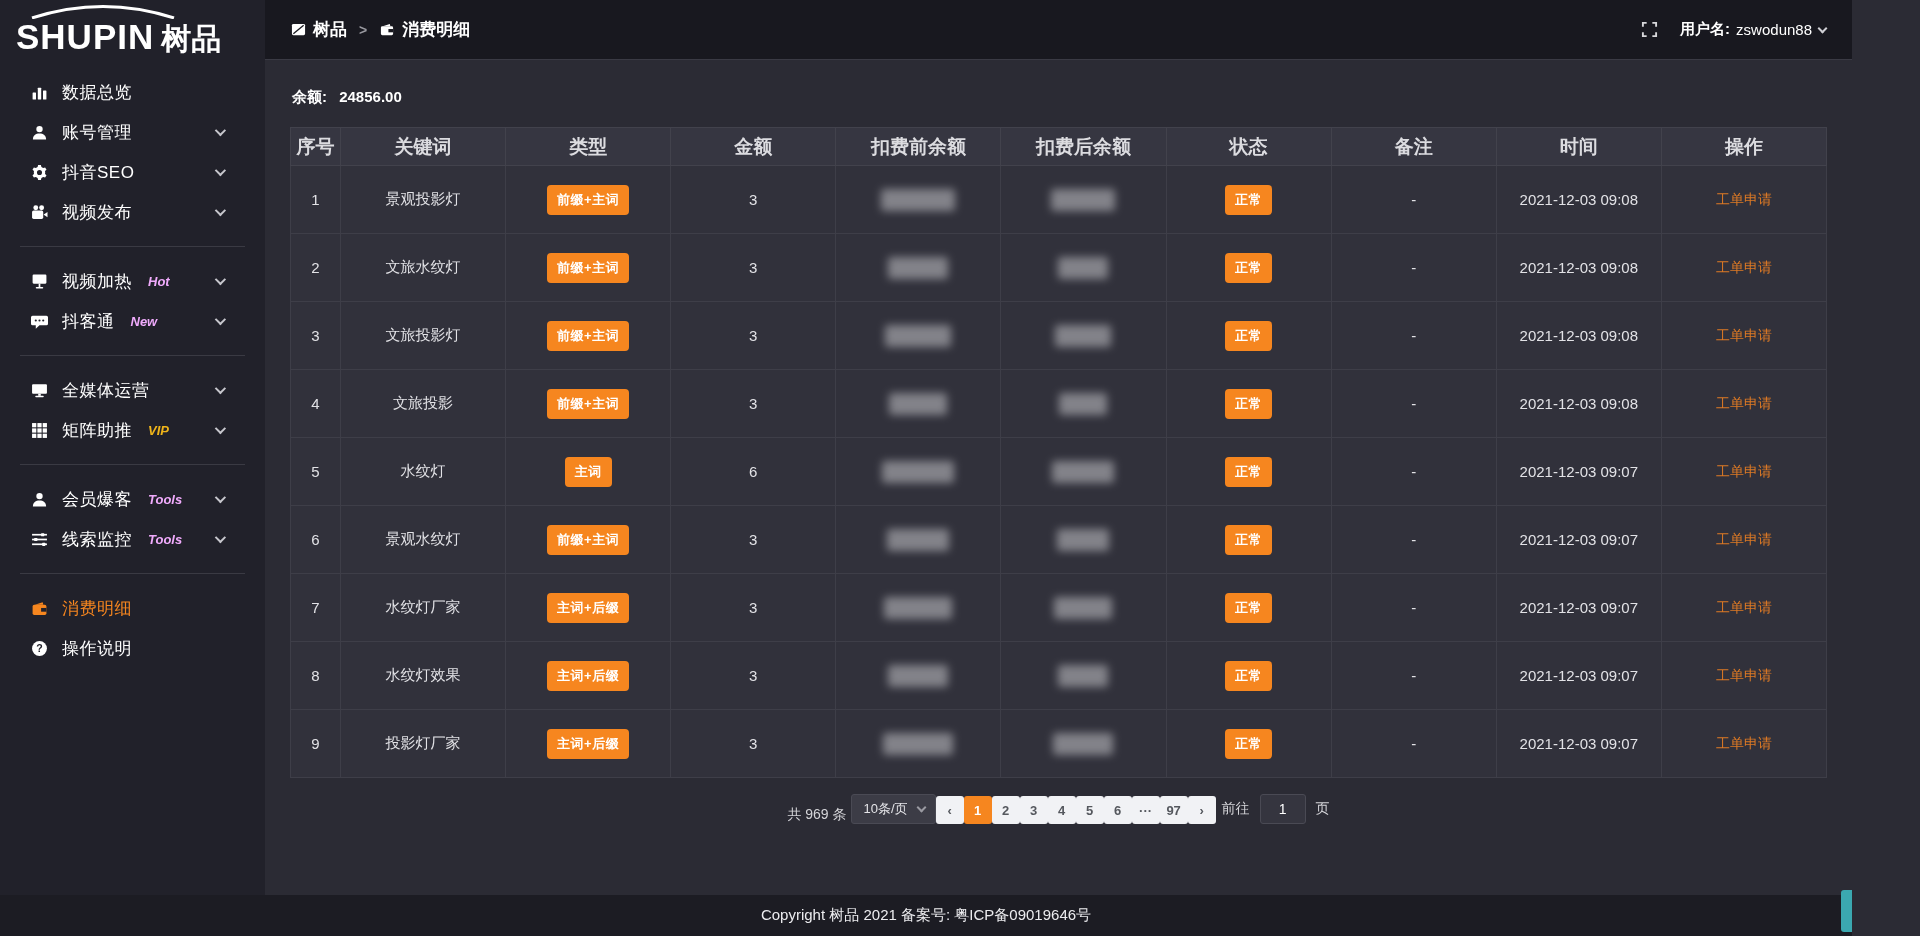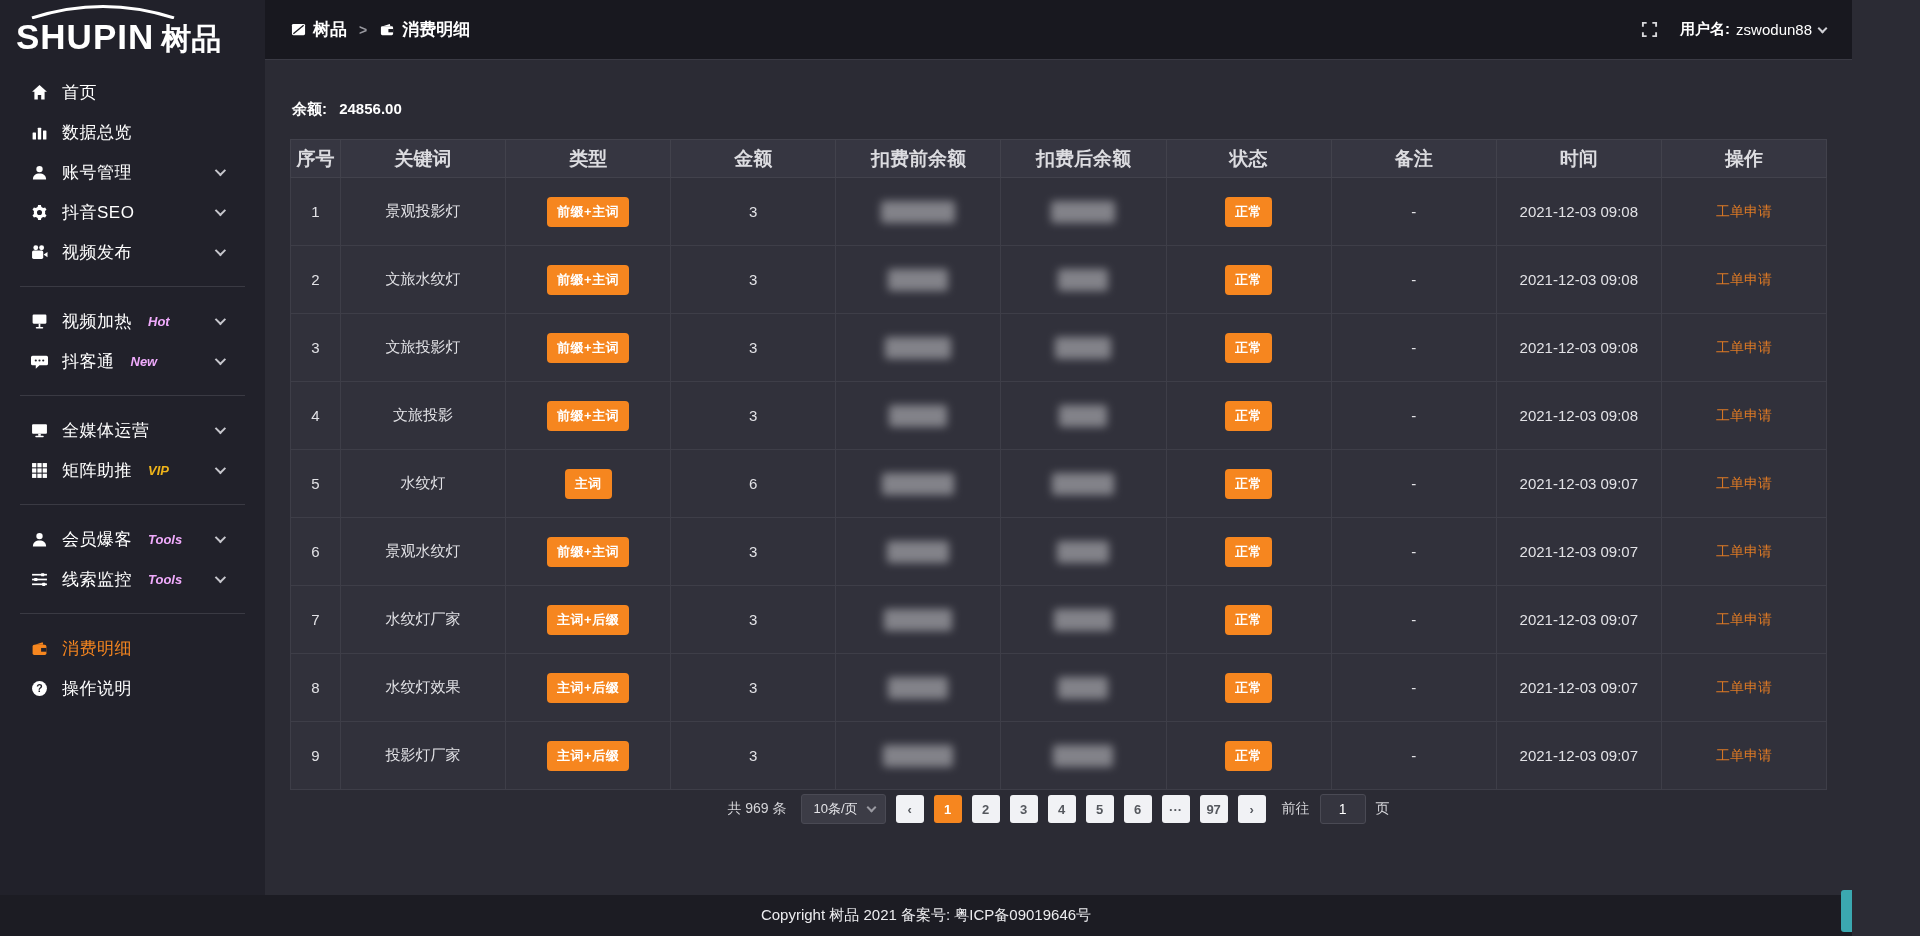--- a/index.html
+++ b/index.html
@@ -31,34 +31,34 @@
   .crumbs { display:flex; align-items:center; }
   .crumb { display:flex; align-items:center; color:#fff; font-size:17px; font-weight:bold; cursor:pointer; }
   .crumb .c-icon { margin-right:7px; display:flex; }
   .crumb-sep { color:#9a9aa1; margin:0 12px; font-size:14px; font-weight:bold; }
   .topbar-right { margin-left:auto; display:flex; align-items:center; color:#fff; }
   .fs-icon { margin-right:22px; display:flex; cursor:pointer; }
   .user-label { font-size:15px; font-weight:bold; }
   .user-name { font-size:15px; font-weight:normal; margin-left:6px; cursor:pointer; }
   .user-chev { width:7px; height:7px; border-right:2px solid #cfcfd4; border-bottom:2px solid #cfcfd4; transform:rotate(45deg); margin:-3px 0 0 7px; }
 
-  .content { height:835px; padding:32px 25px 0; background:#2b2b34; }
+  .content { height:835px; padding:20px 25px 0; background:#2b2b34; }
   .balance { color:#fff; font-size:15px; font-weight:bold; margin:8px 0 20px 2px; }
   .balance .b-val { margin-left:8px; }
 
   
   table { width:100%; border-collapse:collapse; table-layout:fixed; }
   th { background:#363641; color:#dcdce0; font-size:19px; font-weight:bold; height:38px; border:1px solid #42424c; }
   td { background:#31313b; height:68px; text-align:center; color:#e2e2e6; font-size:15px; border:1px solid #3e3e48; }
   .badge { display:inline-block; background:#f6861f; color:#fff; font-size:13px; font-weight:bold; padding:6px 10px; border-radius:4px; letter-spacing:.5px; }
   .blurblob { height:22px; background:#97979d; opacity:.8; border-radius:3px; margin:0 auto; filter:blur(4px); }
   .action-link { color:#de7a25; font-size:14px; cursor:pointer; }
 
   
-  .pagination { margin-top:4px; display:flex; align-items:center; justify-content:center; gap:10px; }
+  .pagination { margin-top:16px; display:flex; align-items:flex-end; justify-content:center; }
   .pg-total { color:#d5d5d9; font-size:14px; margin-right:4px; }
   .pg-size { display:flex; align-items:center; background:#3c3c46; border:1px solid #4a4a54; border-radius:3px; height:30px; padding:0 10px 0 12px; color:#e4e4e8; font-size:13px; cursor:pointer; }
   .pg-size .s-chev { width:7px; height:7px; border-right:2px solid #9a9aa1; border-bottom:2px solid #9a9aa1; transform:rotate(45deg); margin:-3px 0 0 10px; }
   .pg-btn { min-width:28px; height:28px; padding:0 6px; background:#f1f2f5; color:#55585e; border-radius:3px; display:flex; align-items:center; justify-content:center; font-size:13px; font-weight:bold; cursor:pointer; }
   .pg-btn.active { background:#f6861f; color:#fff; }
   .pg-goto { display:flex; align-items:center; color:#d5d5d9; font-size:14px; gap:10px; margin-left:6px; }
   .pg-input { width:46px; height:30px; background:#35353f; border:1px solid #4a4a54; border-radius:3px; color:#fff; text-align:center; font-size:14px; font-family:"Liberation Sans",sans-serif; }
 
   
   .footer { position:absolute; left:0; right:0; bottom:0; height:41px; background:#1c1c23; display:flex; align-items:center; justify-content:center; color:#ececef; font-size:15px; z-index:3; }
@@ -71,28 +71,20 @@
 
   <aside class="sidebar">
     <div class="logo">
       <svg class="logo-arc" width="150" height="16" viewBox="0 0 150 16">
           <path d="M4 15 Q75 -8 146 15" fill="none" stroke="#ffffff" stroke-width="3"></path>
         </svg>
       <span class="logo-en">SHUPIN</span>
       <span class="logo-zh">树品</span>
     </div>
     <nav class="menu" id="menu">
-        <div class="menu-item">
-          <span class="mi-icon">
-            <svg width="17" height="17" viewBox="0 0 16 16" fill="#fff">
-              <path d="M8 1 L15 7.2 H12.8 V14.5 H9.6 V10.3 H6.4 V14.5 H3.2 V7.2 H1 Z"></path>
-            </svg>
-          </span>
-          <span class="mi-label">首页</span>
-        </div>
         <div class="menu-item">
           <span class="mi-icon">
             <svg width="17" height="17" viewBox="0 0 16 16" fill="#fff">
               <rect x="1.5" y="8" width="3.2" height="6.5" rx="0.5"></rect>
               <rect x="6.4" y="3.5" width="3.2" height="11" rx="0.5"></rect>
               <rect x="11.3" y="6" width="3.2" height="8.5" rx="0.5"></rect>
             </svg>
           </span>
           <span class="mi-label">数据总览</span>
         </div>

